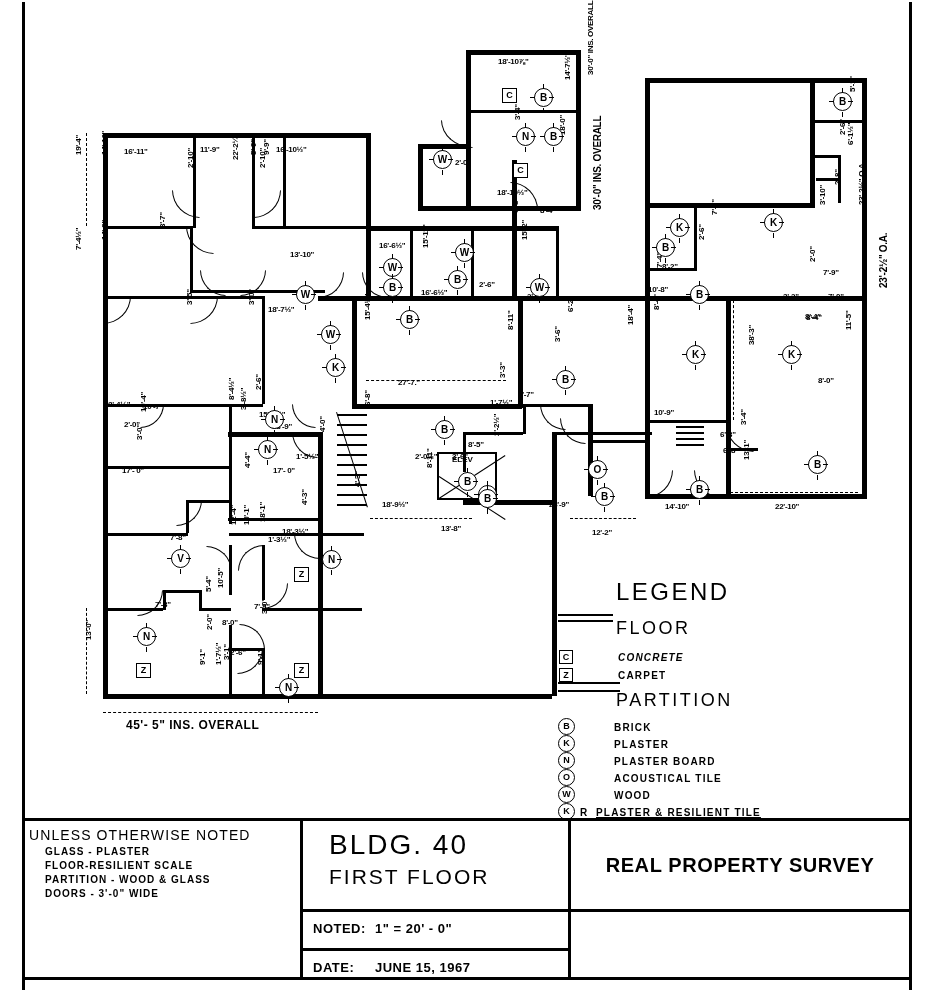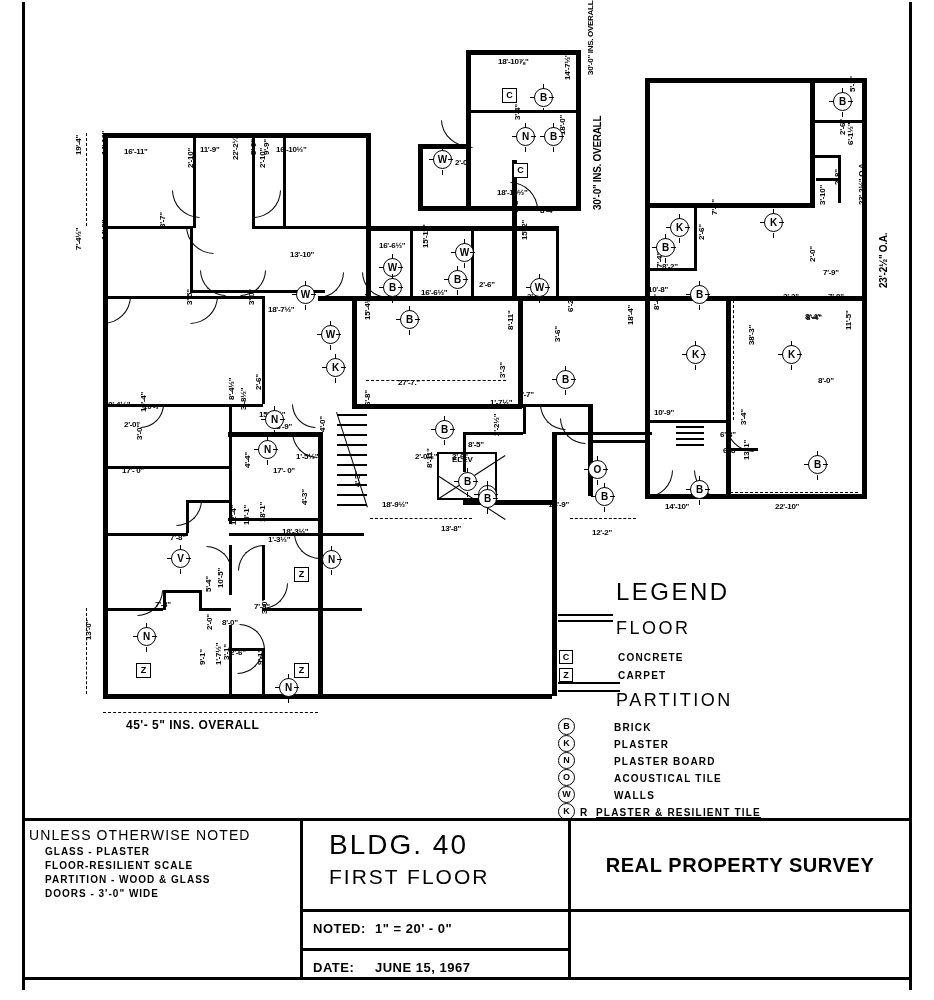--- a/index.html
+++ b/index.html
@@ -453,41 +453,41 @@
   <div id="legend">
     <div class="lg-title lg-h1" style="left:60px;top:0px;">LEGEND</div>
     <div class="lg-title lg-h2" style="left:60px;top:40px;">FLOOR</div>
 
     <div class="lg-rule" style="left:2px;top:36px;width:55px;"></div>
     <div class="lg-rule" style="left:2px;top:42px;width:55px;"></div>
     <div class="lg-rule" style="left:2px;top:104px;width:62px;"></div>
     <div class="lg-rule" style="left:2px;top:112px;width:62px;"></div>
 
     <div class="lg-sym lg-box" style="left:3px;top:72px;">C</div>
-    <div class="lg-item" style="left:62px;top:74px;">CONCRETE</div>
+    <div class="lg-item" style="left:62px;top:74px;font-style:italic;">CONCRETE</div>
 
     <div class="lg-sym lg-box" style="left:3px;top:90px;">Z</div>
     <div class="lg-item" style="left:62px;top:92px;">CARPET</div>
 
     <div class="lg-title lg-h2" style="left:60px;top:112px;">PARTITION</div>
 
     <div class="lg-sym lg-cir" style="left:2px;top:140px;">B</div>
     <div class="lg-item" style="left:58px;top:144px;">BRICK</div>
 
     <div class="lg-sym lg-cir" style="left:2px;top:157px;">K</div>
     <div class="lg-item" style="left:58px;top:161px;">PLASTER</div>
 
     <div class="lg-sym lg-cir" style="left:2px;top:174px;">N</div>
     <div class="lg-item" style="left:58px;top:178px;">PLASTER BOARD</div>
 
     <div class="lg-sym lg-cir" style="left:2px;top:191px;">O</div>
     <div class="lg-item" style="left:58px;top:195px;">ACOUSTICAL TILE</div>
 
     <div class="lg-sym lg-cir" style="left:2px;top:208px;">W</div>
-    <div class="lg-item" style="left:58px;top:212px;">WALLS</div>
+    <div class="lg-item" style="left:58px;top:212px;">WOOD</div>
 
     <div class="lg-sym lg-cir" style="left:2px;top:225px;">K</div>
     <div class="lg-item" style="left:24px;top:229px;">R</div>
     <div class="lg-item" style="left:40px;top:229px;text-decoration:underline;">PLASTER &amp; RESILIENT TILE</div>
   </div>
 
   <div id="titleblock">
 
     <div class="tb-col tb-notes">
       <div class="note-head">UNLESS OTHERWISE NOTED</div>

